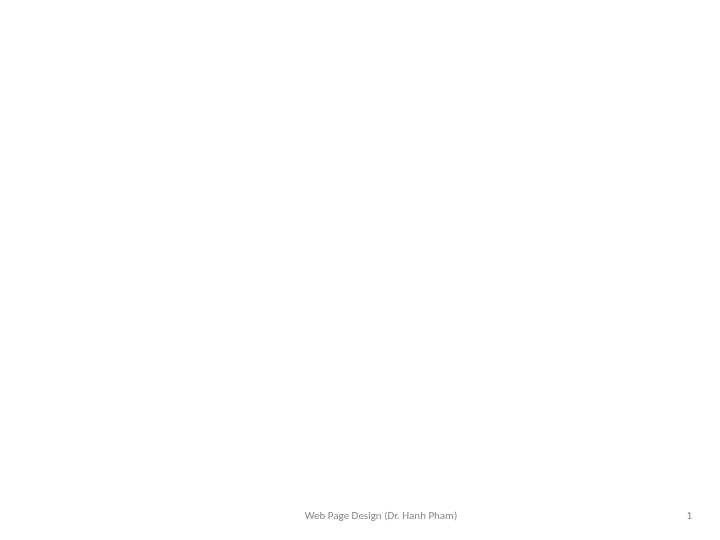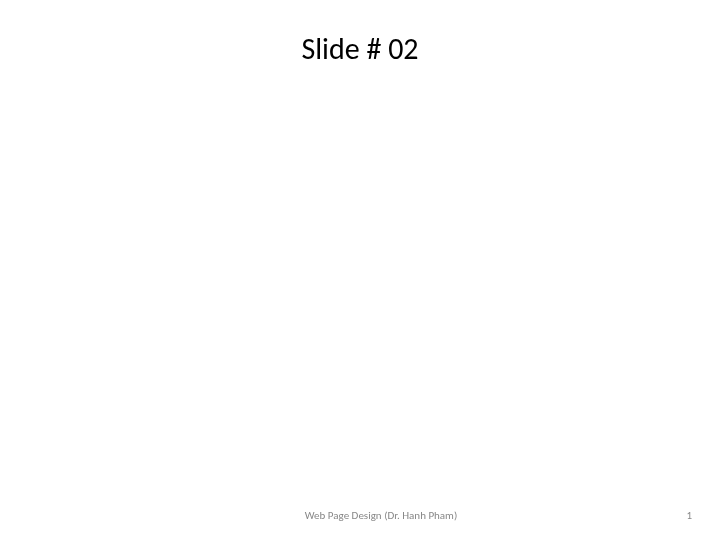--- a/index.html
+++ b/index.html
@@ -49,16 +49,15 @@
       bottom: 18px;
       right: 28px;
       font-size: 11px;
       color: #888888;
     }
   </style>
 </head>
 <body>
 
 <div class="slide">
-  <div class="slide-number">Slide # 02</div>
   <div class="footer-left">Web Page Design (Dr. Hanh Pham)</div>
   <div class="footer-right">1</div>
 </div>
 
 </body></html>

